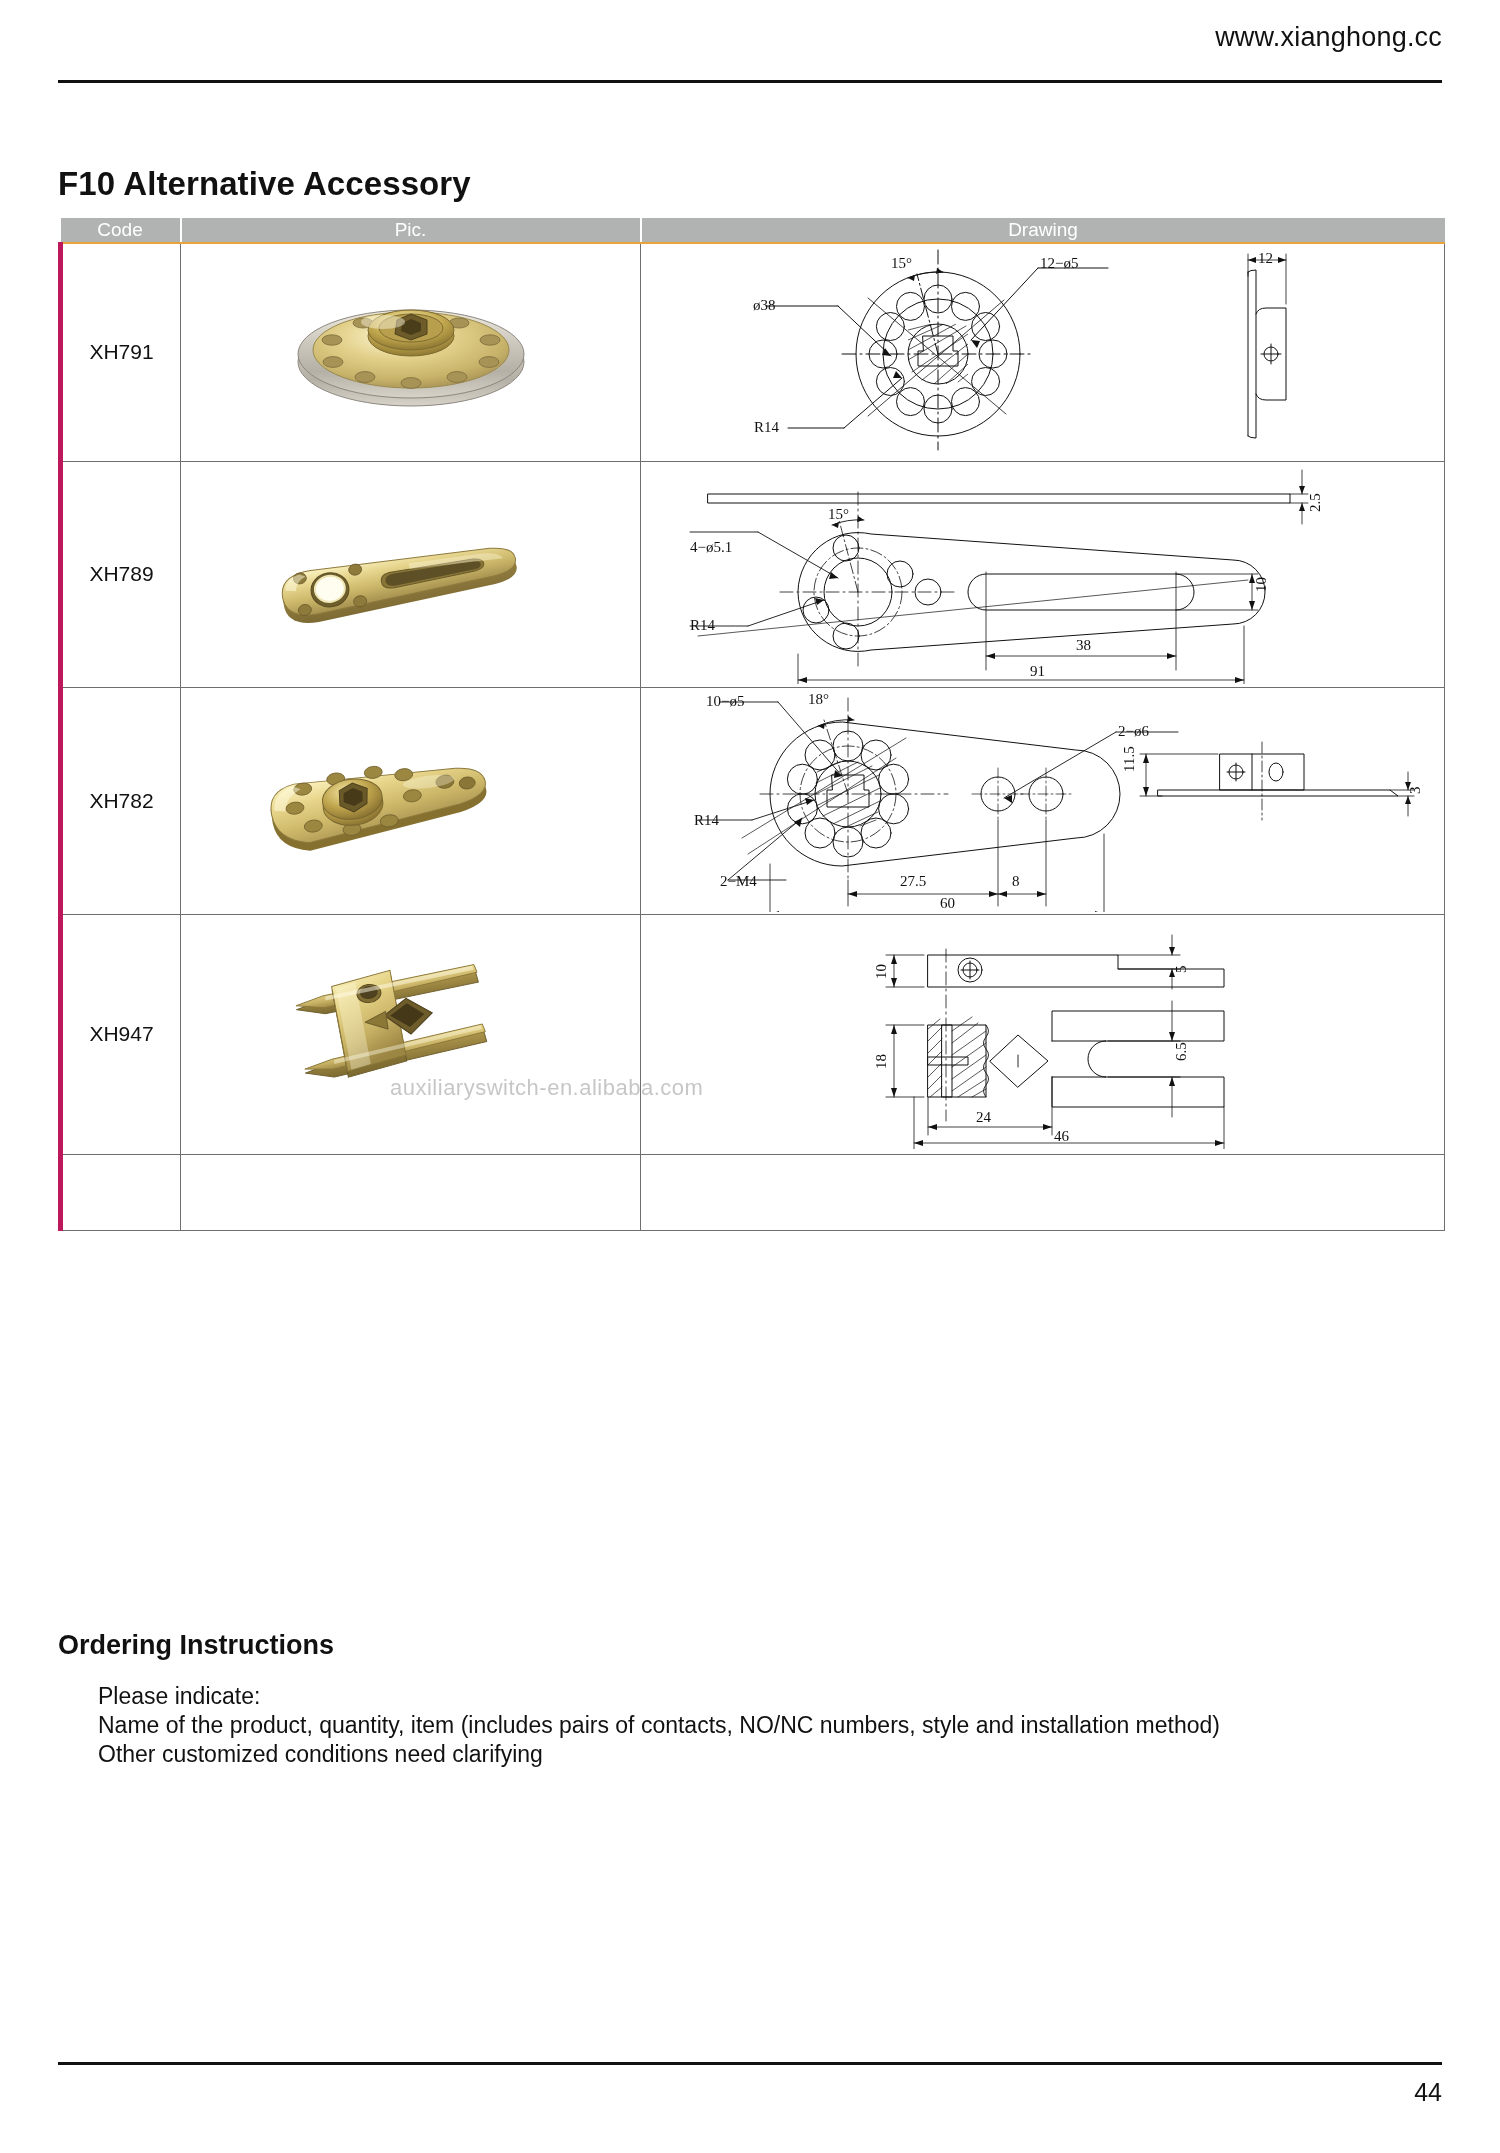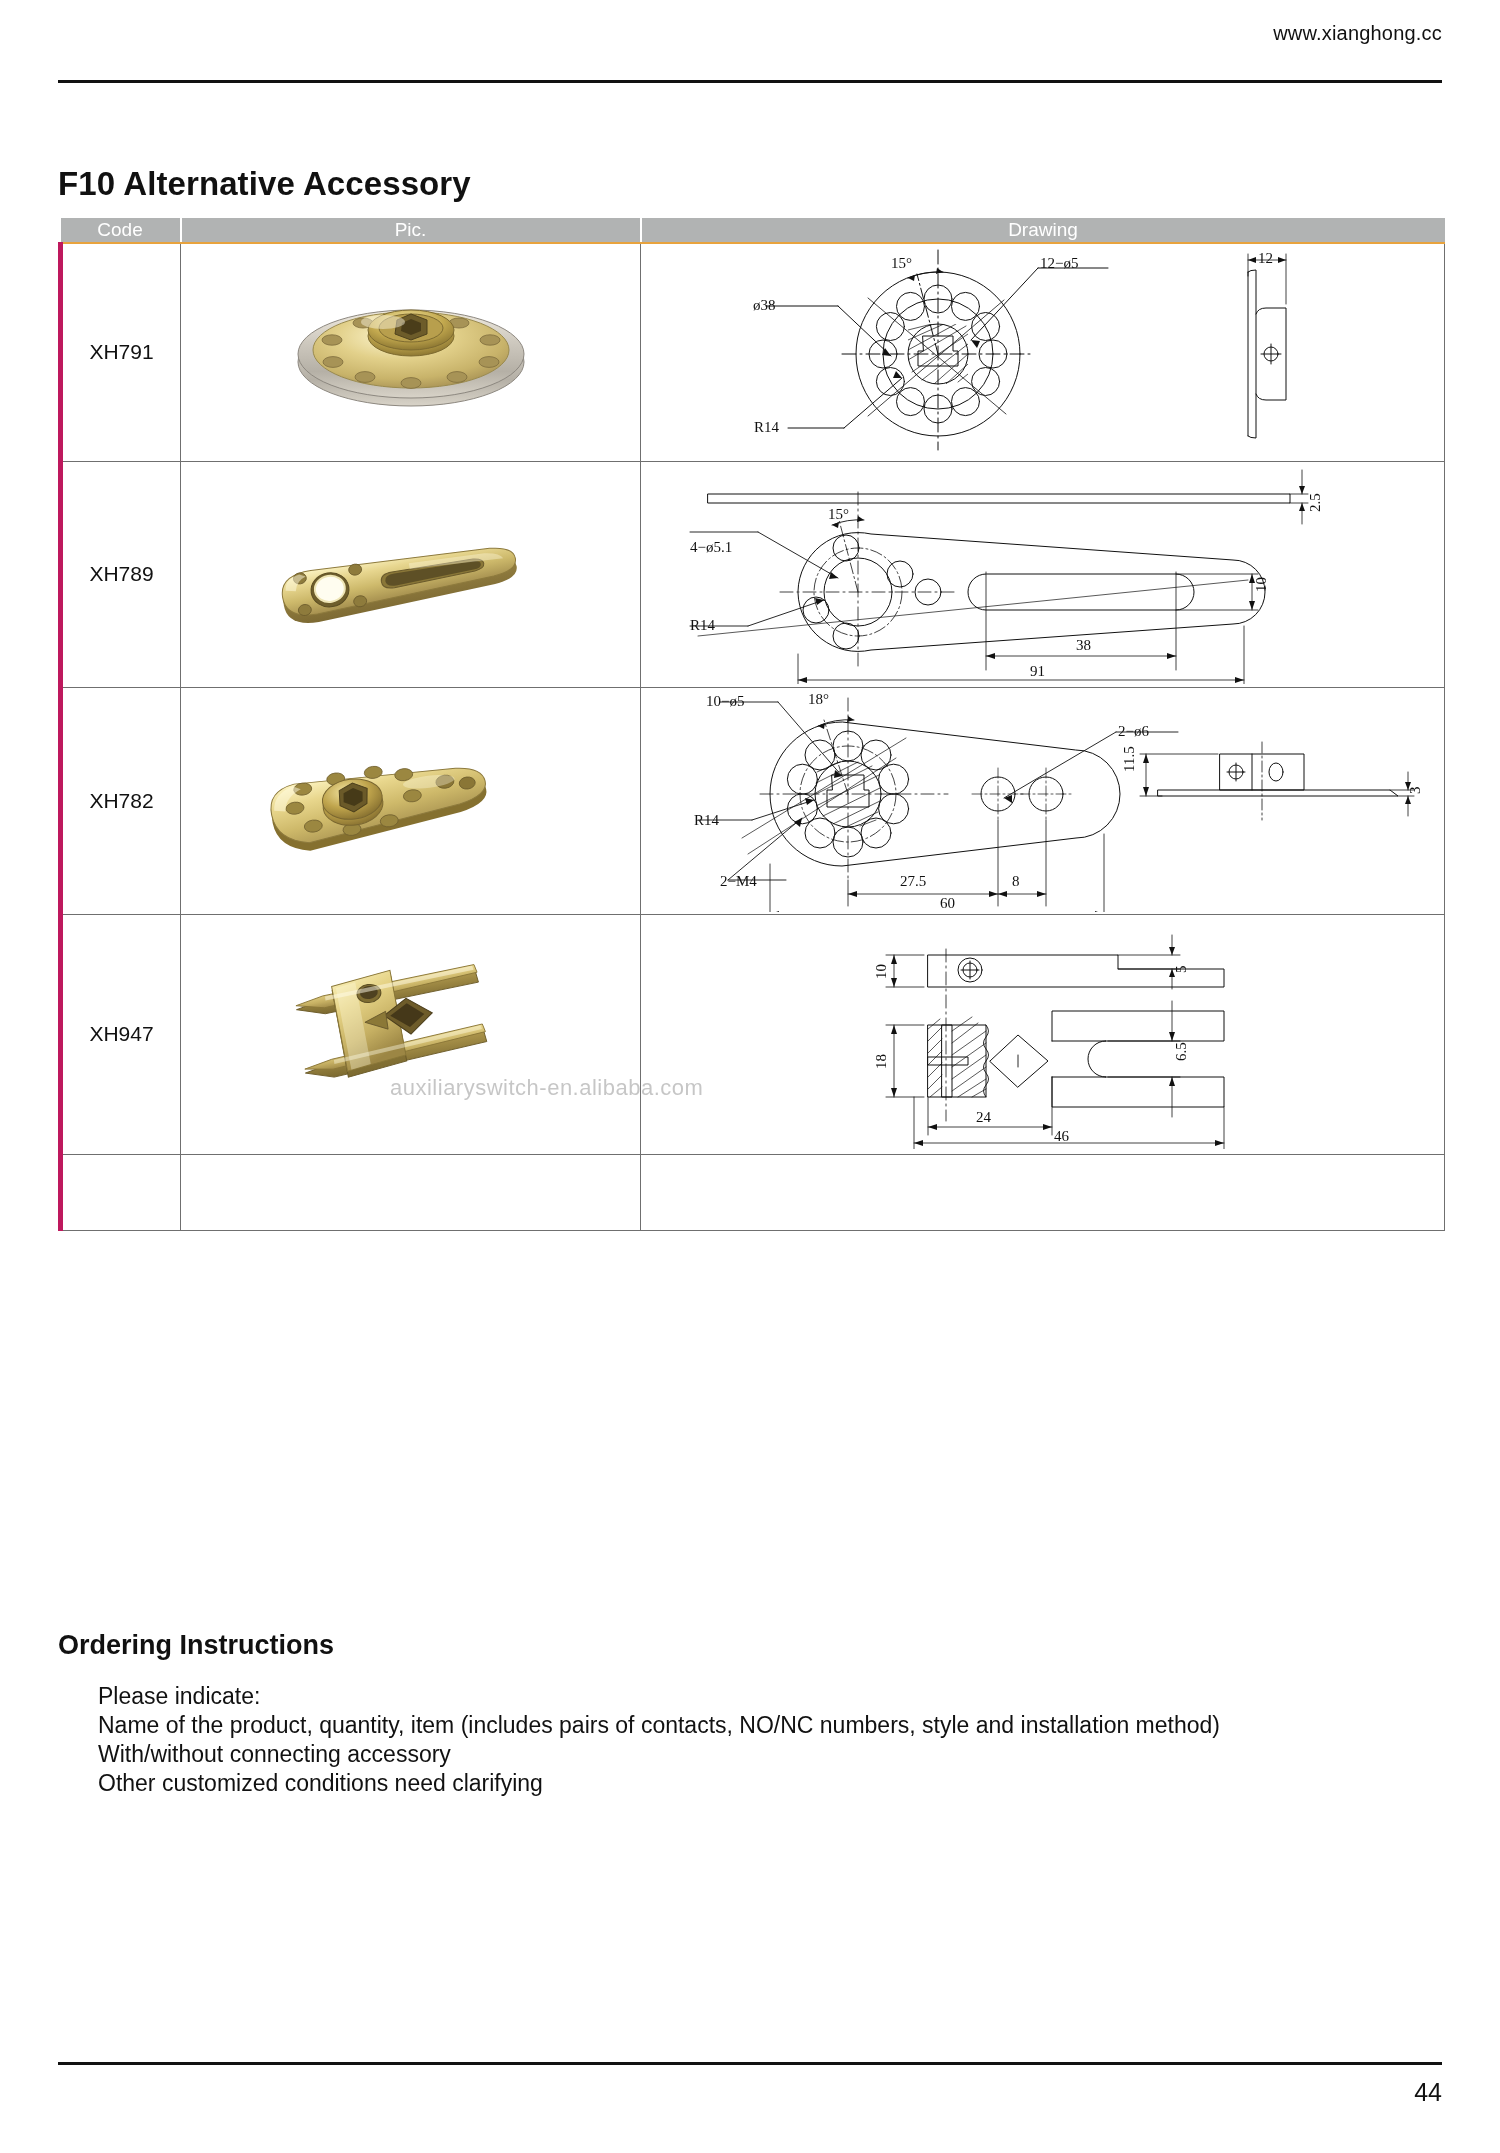--- a/index.html
+++ b/index.html
@@ -17,21 +17,21 @@
   
   .page-header {
     position: absolute;
     top: 0; left: 0; right: 0;
     height: 92px;
   }
   .site-url {
     position: absolute;
     right: 58px;
     top: 22px;
-    font-size: 20px;
+    font-size: 27px;
     font-weight: 400;
     letter-spacing: .2px;
     color: #111;
   }
   .header-rule {
     position: absolute;
     left: 58px; right: 58px;
     top: 80px;
     height: 3px;
     background: #111;
@@ -793,18 +793,17 @@
 
   </tbody>
 </table>
 
 <div class="watermark">auxiliaryswitch-en.alibaba.com</div>
 
 <div class="ordering-title">Ordering Instructions</div>
 <div class="ordering-list">
   <div>Please indicate:</div>
   <div>Name of the product, quantity, item (includes pairs of contacts, NO/NC numbers, style and installation method)</div>
-  <div>With/without connecting accessory</div>
   <div>Other customized conditions need clarifying</div>
 </div>
 
 <div class="footer-rule"></div>
 <div class="page-number">44</div>
 
 </body></html>

